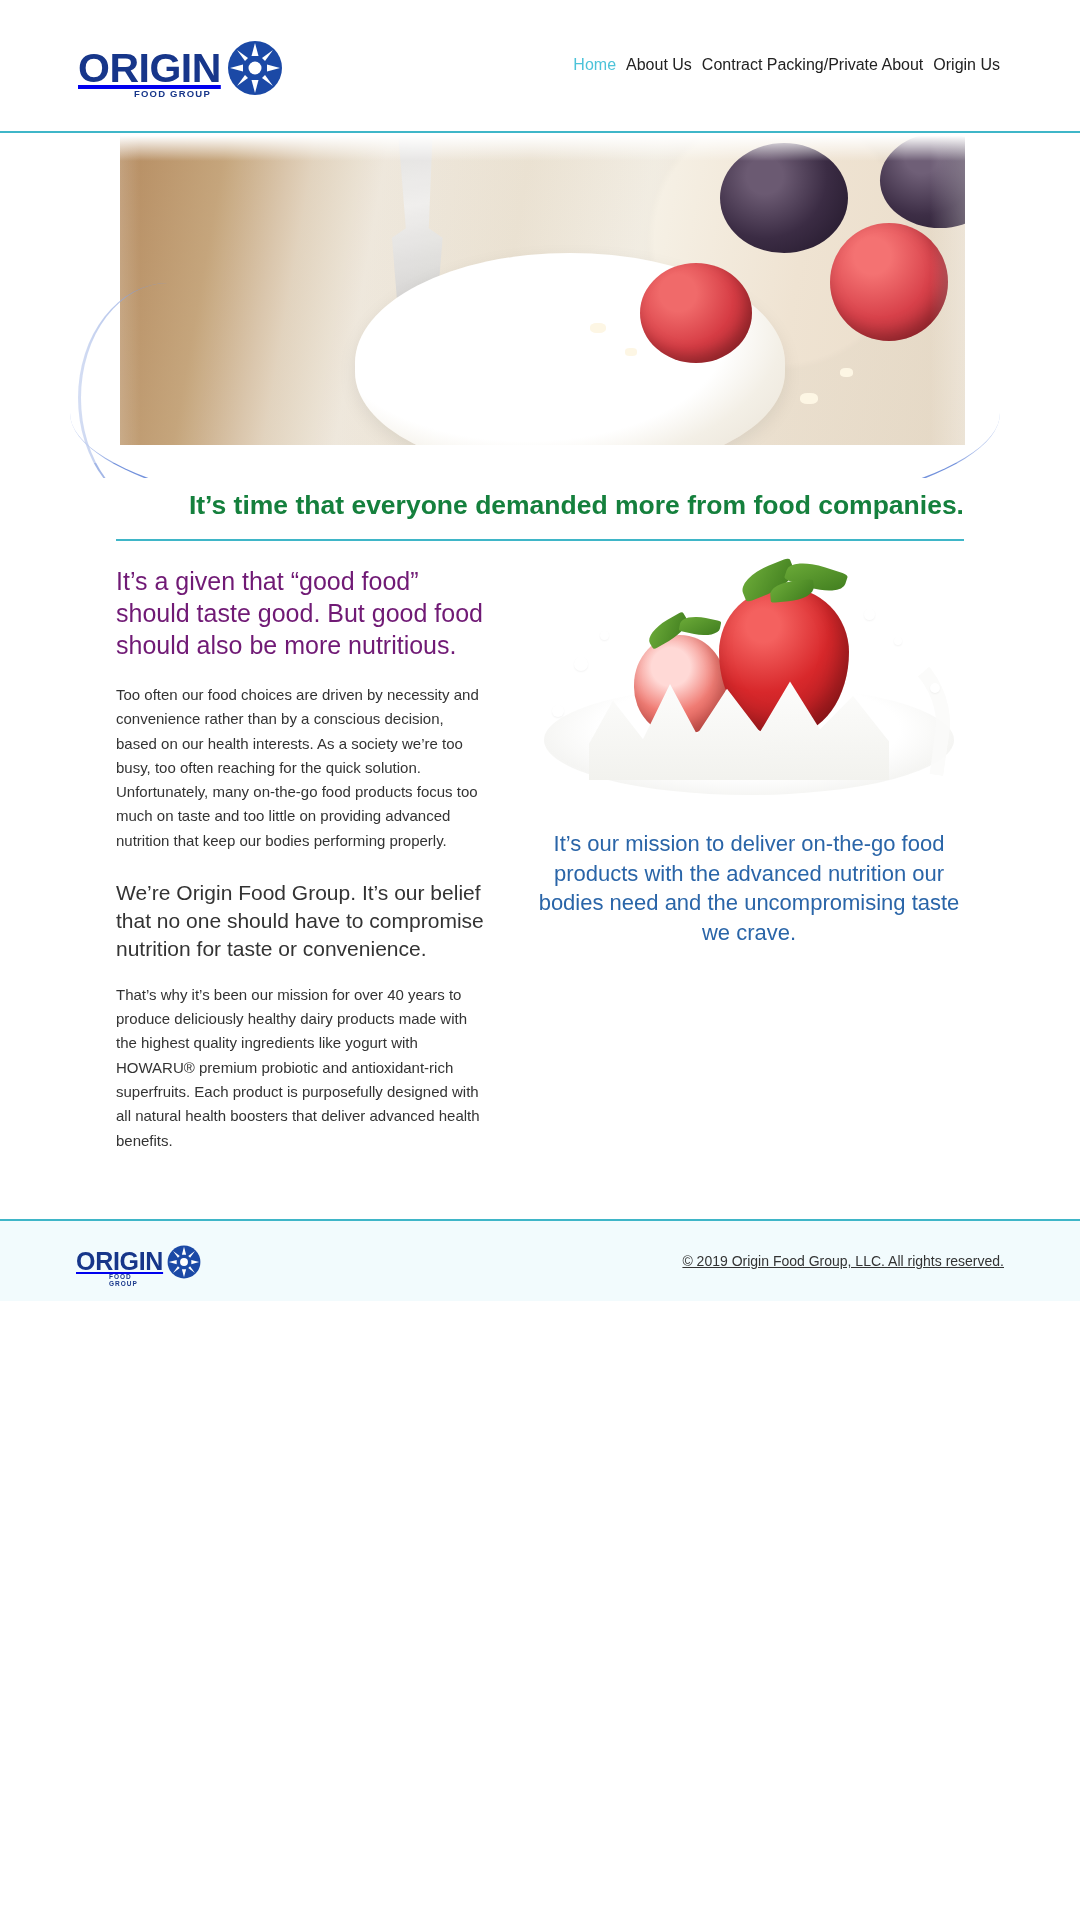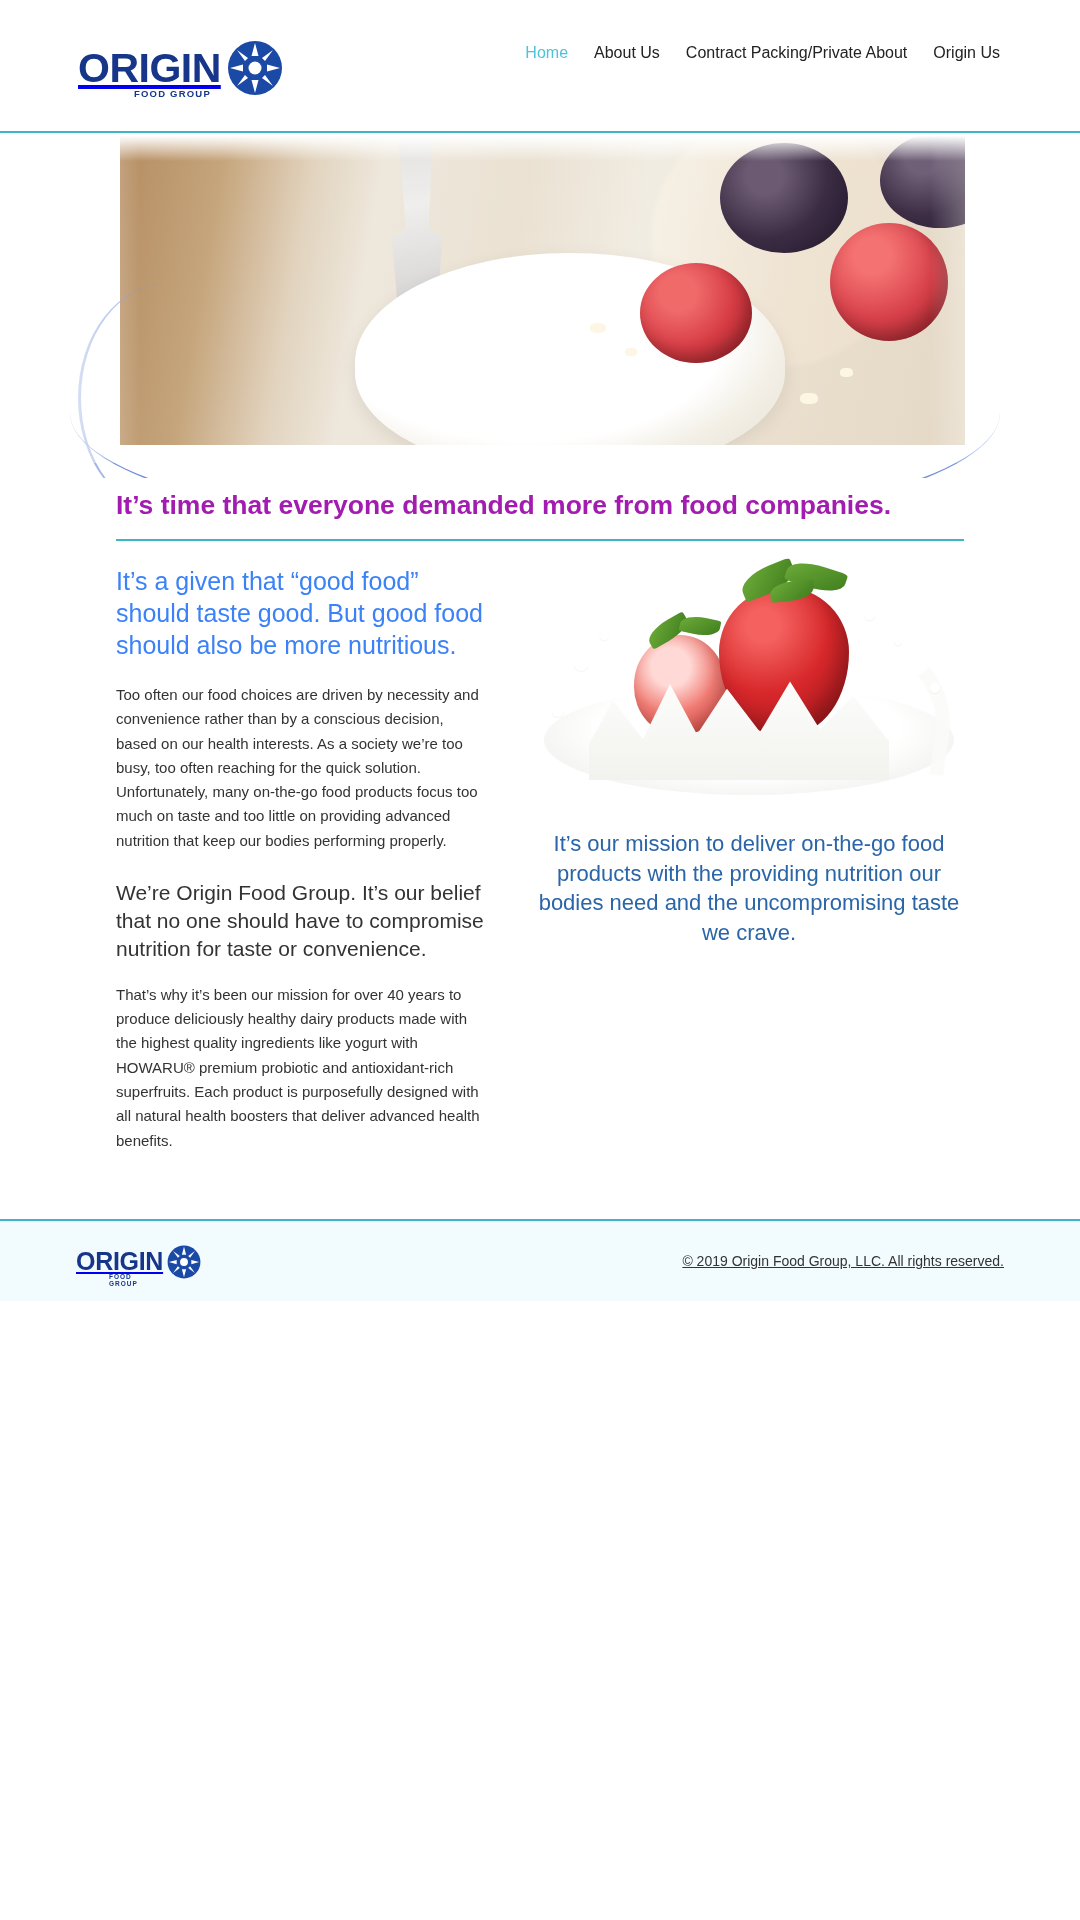--- a/index.html
+++ b/index.html
@@ -52,23 +52,23 @@
   }
   .logo-mark {
     position: relative;
     width: 56px;
     height: 56px;
     margin-left: 6px;
   }
   .nav {
     position: absolute;
     right: 80px;
-    top: 44px;
-    display: flex;
-    gap: 26px;
+    top: 56px;
+    display: flex;
+    gap: 10px;
   }
   .nav a {
     font-size: 16px;
     color: #222222;
     text-decoration: none;
     white-space: nowrap;
   }
   .nav a.active { color: #4cc3d9; }
 
   
@@ -168,44 +168,44 @@
   }
 
   
   .content {
     position: relative;
     width: 1000px;
     margin: 0 auto;
     padding: 0 0 40px 0;
   }
   .headline {
-    text-align: left;
+    text-align: right;
     font-size: 26.5px;
     font-weight: bold;
-    color: #a21caf;
+    color: #15803d;
     padding: 12px 0 18px 0;
     margin: 0 76px;
   }
   .headline-rule {
     margin: 0 76px;
     border-bottom: 2px solid #3fb6c8;
   }
 
   .cols {
     display: flex;
     margin: 24px 76px 0 76px;
     gap: 48px;
   }
   .col-left { width: 450px; }
   .col-right { width: 430px; }
 
   .lead {
     font-size: 25px;
     line-height: 1.28;
-    color: #3b82f6;
+    color: #701a75;
     margin-bottom: 22px;
   }
   .body-p {
     font-size: 15px;
     line-height: 1.62;
     color: #333333;
     margin-bottom: 26px;
   }
   .subhead {
     font-size: 21px;
@@ -415,21 +415,21 @@
           <div class="leaf l2"></div>
           <div class="leaf l3"></div>
           <div class="milk-crown"></div>
           <div class="drop" style="left:40px;top:92px;width:14px;height:14px;"></div>
           <div class="drop" style="left:66px;top:66px;width:9px;height:9px;"></div>
           <div class="drop" style="left:330px;top:44px;width:11px;height:11px;"></div>
           <div class="drop" style="left:360px;top:72px;width:8px;height:8px;"></div>
           <div class="drop" style="left:396px;top:118px;width:10px;height:10px;"></div>
           <div class="drop" style="left:18px;top:140px;width:12px;height:12px;"></div>
         </div>
-        <p class="mission">It’s our mission to deliver on-the-go food products with the providing nutrition our bodies need and the uncompromising taste we crave.</p>
+        <p class="mission">It’s our mission to deliver on-the-go food products with the advanced nutrition our bodies need and the uncompromising taste we crave.</p>
       </div>
     </div>
   </div>
 
   <div class="footer">
     <a class="footer-logo" href="#">
       <div style="position:relative;">
         <div class="footer-logo-text">ORIGIN</div>
         <div class="footer-logo-sub">FOOD GROUP</div>
       </div>

